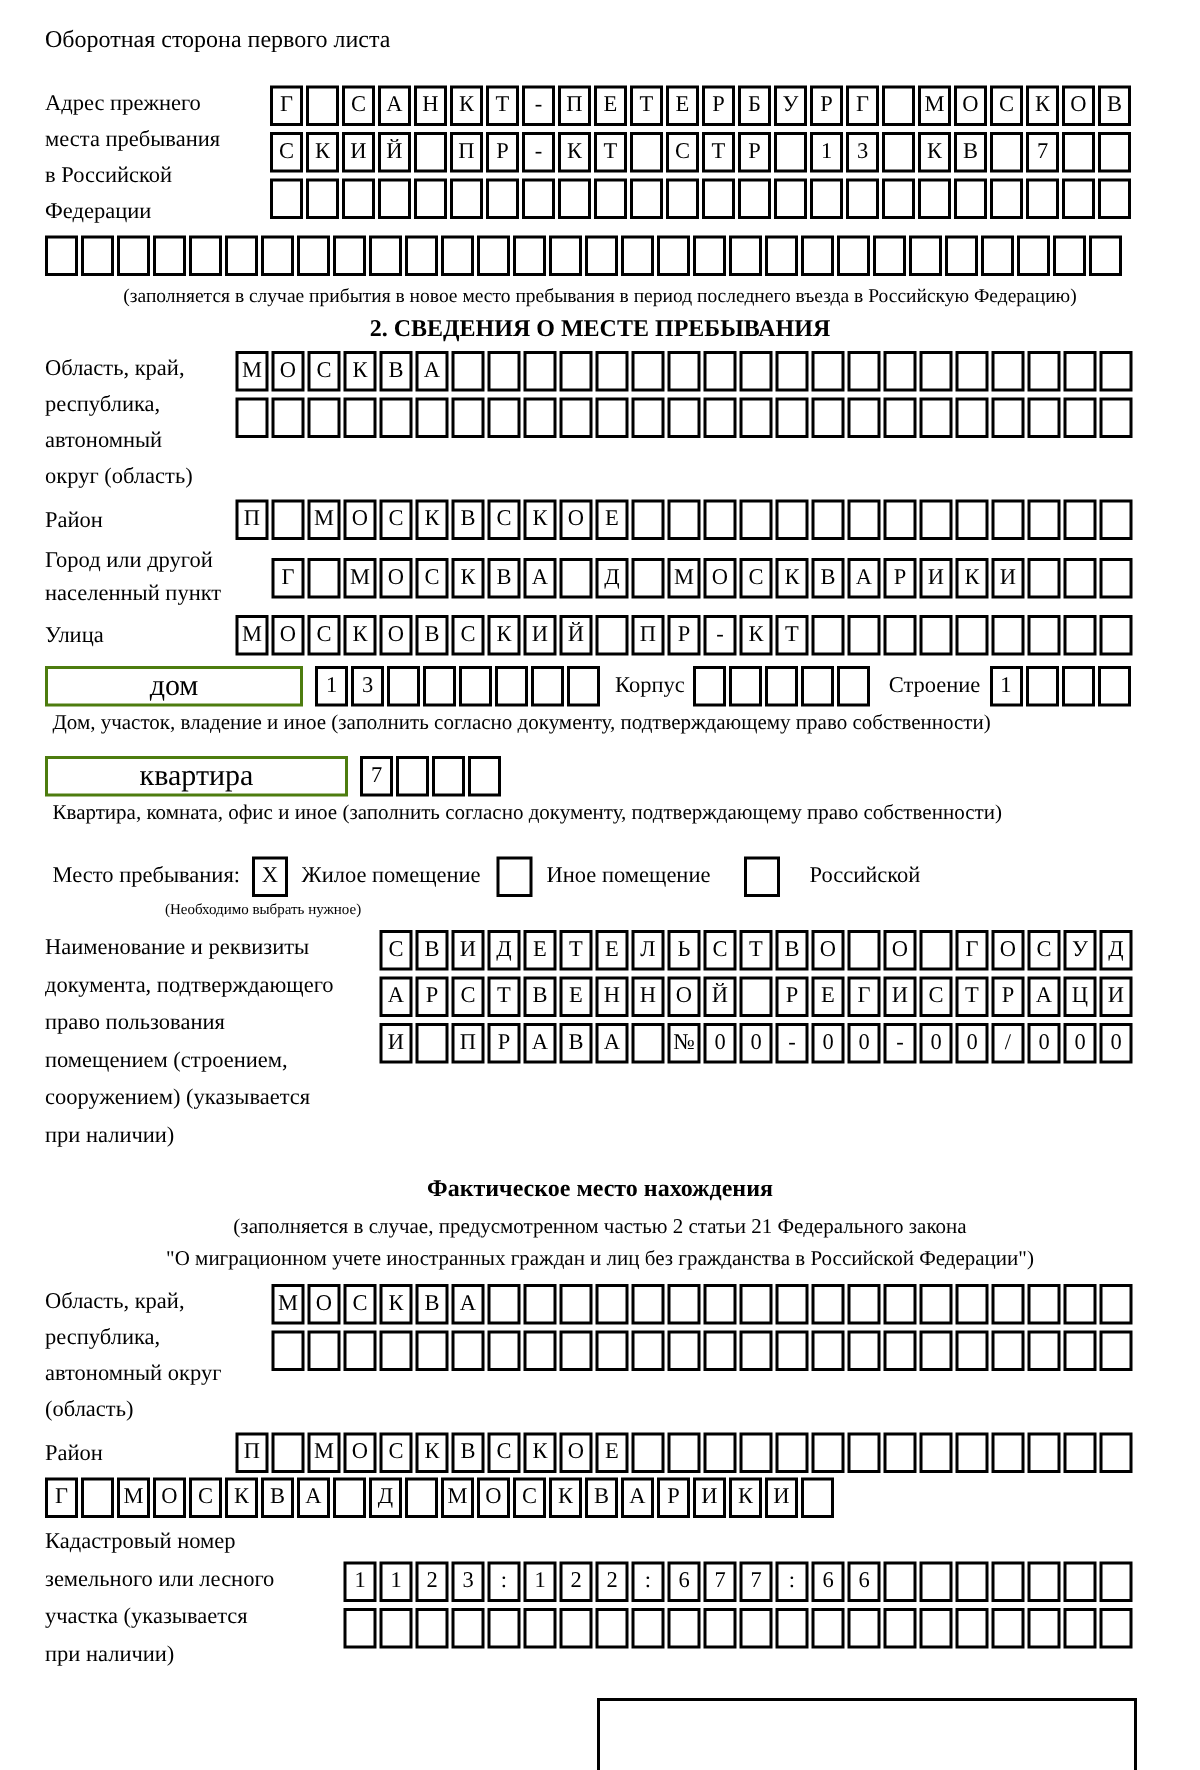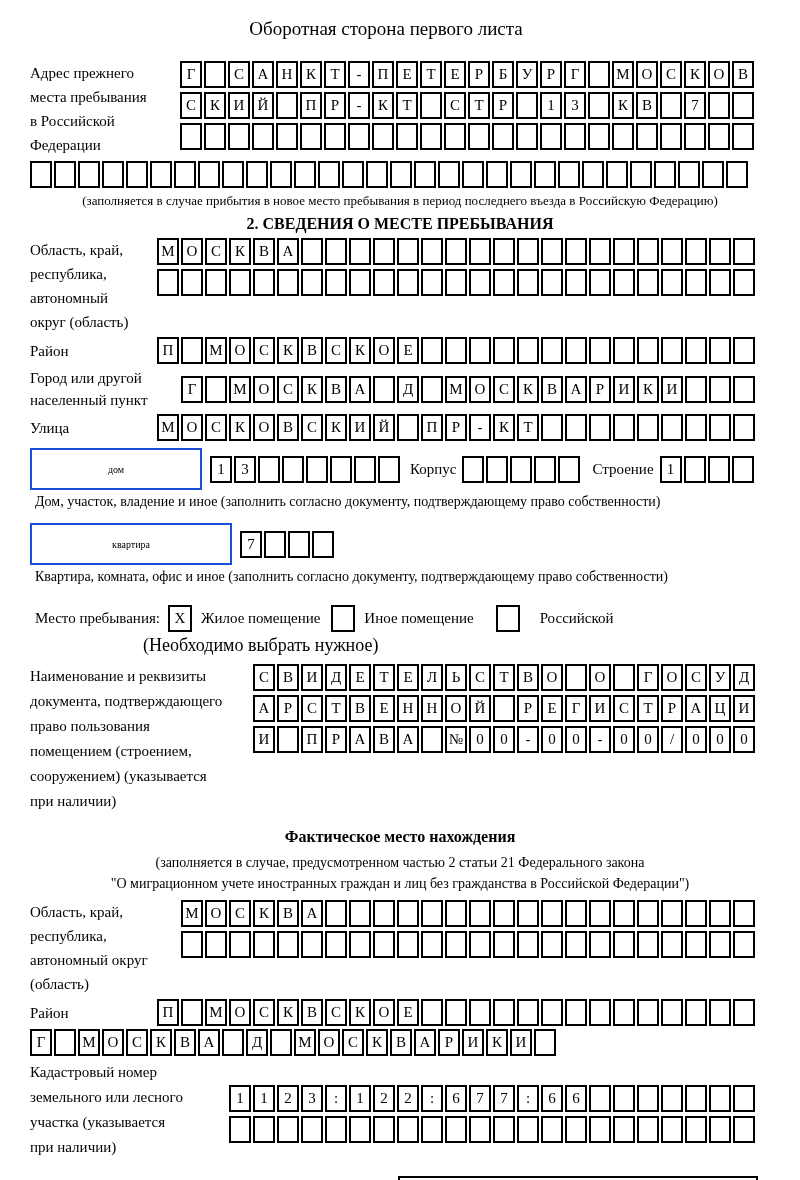--- a/index.html
+++ b/index.html
@@ -2,39 +2,39 @@
 <html><head>
 <meta charset="utf-8">
 <style>
   html,body { margin:0; padding:0; background:#ffffff; }
   .page {
     position:relative; width:800px; height:1180px; overflow:hidden;
     box-sizing:border-box; padding:18px 0 0 30px;
     background:#ffffff; color:#000;
     font-family:"Liberation Serif","DejaVu Serif",serif; font-size:15px;
   }
-  .side-note { text-align:center; margin-right:58px; font-size:19px; }
+  .side-note { text-align:left; margin-right:58px; font-size:16px; }
   .centered { width:740px; text-align:center; }
   .multiline { white-space:pre-line; }
   .small { font-size:13px; }
   .note { font-size:14px; }
   .bold { font-weight:bold; }
   .group { display:flex; align-items:flex-start; }
   .group.vcenter { align-items:center; }
   .glabel { flex:0 0 auto; line-height:24px; font-size:15px; }
   .rows { display:flex; flex-direction:column; gap:4px; }
   .cellrow { display:flex; gap:2px; }
   .cell {
     box-sizing:border-box; flex:0 0 22px; width:22px; height:27px;
     border:2px solid #000; display:flex; align-items:center; justify-content:center;
     font-size:15px; line-height:1; background:#fff;
   }
   .wbox {
-    box-sizing:border-box; height:42px; border:2px solid #1d4ed8;
-    display:flex; align-items:center; justify-content:center; font-size:10px; background:#fff;
+    box-sizing:border-box; height:27px; border:2px solid #4d7c0f;
+    display:flex; align-items:center; justify-content:center; font-size:20px; background:#fff;
   }
   .chk {
     box-sizing:border-box; width:24px; height:27px; border:2px solid #000;
     display:flex; align-items:center; justify-content:center; font-size:15px; background:#fff;
   }
   .inline { display:flex; align-items:center; }
   .stamp-box {
     box-sizing:border-box; width:360px; height:172px; border:2px solid #000;
     margin-left:368px; margin-top:16px; background:#fff;
   }
@@ -367,21 +367,21 @@
 
   <div class="inline" style="margin-top:20px;">
     <div style="margin-left:5px;">Место пребывания:</div>
     <div class="chk" style="margin-left:8px;">X</div>
     <div style="margin-left:9px;">Жилое помещение</div>
     <div class="chk" style="margin-left:11px;"></div>
     <div style="margin-left:9px;">Иное помещение</div>
     <div class="chk" style="margin-left:22px;"></div>
     <div style="margin-left:20px;">Российской</div>
   </div>
-  <div class="small" style="margin-left:113px; margin-top:3px; font-size:18px;">(Необходимо выбрать нужное)</div>
+  <div class="small" style="margin-left:80px; margin-top:3px; font-size:10px;">(Необходимо выбрать нужное)</div>
 
   <div class="group" style="margin-top:8px;">
     <div class="glabel multiline" style="width:223px; line-height:25px;">Наименование и реквизиты
 документа, подтверждающего
 право пользования
 помещением (строением,
 сооружением) (указывается
 при наличии)</div>
     <div class="rows">
       <div class="cellrow">

